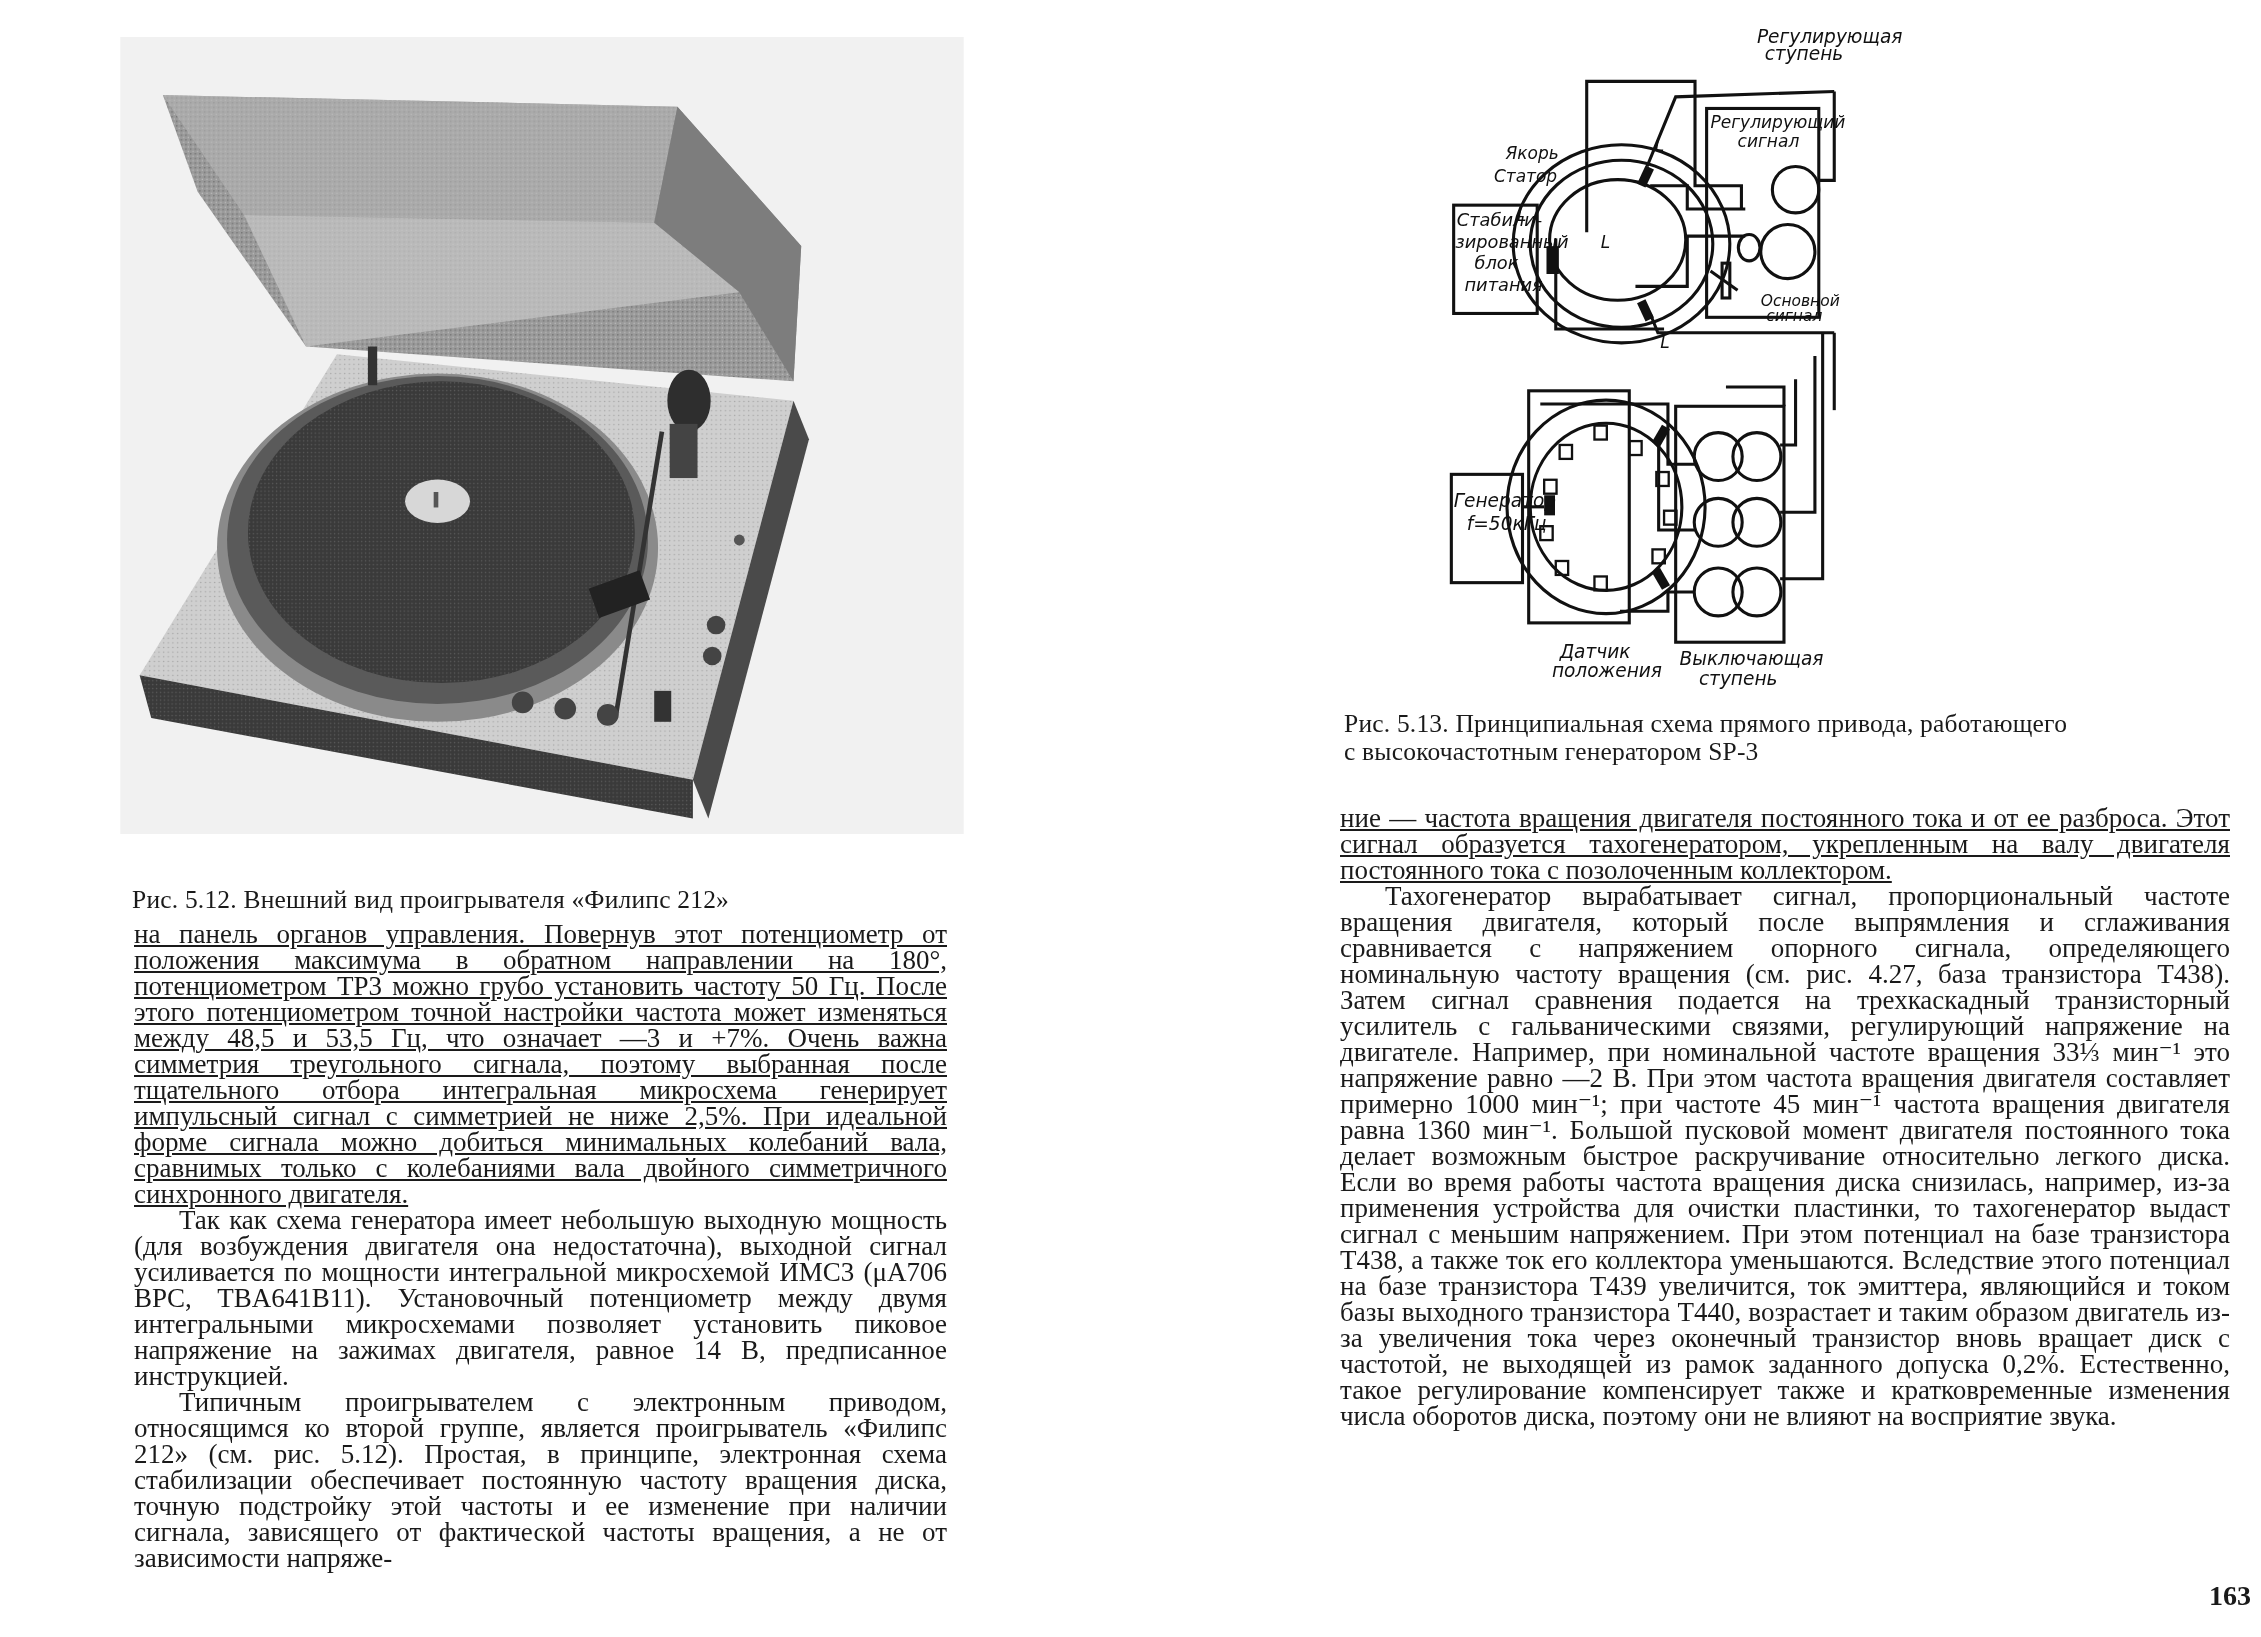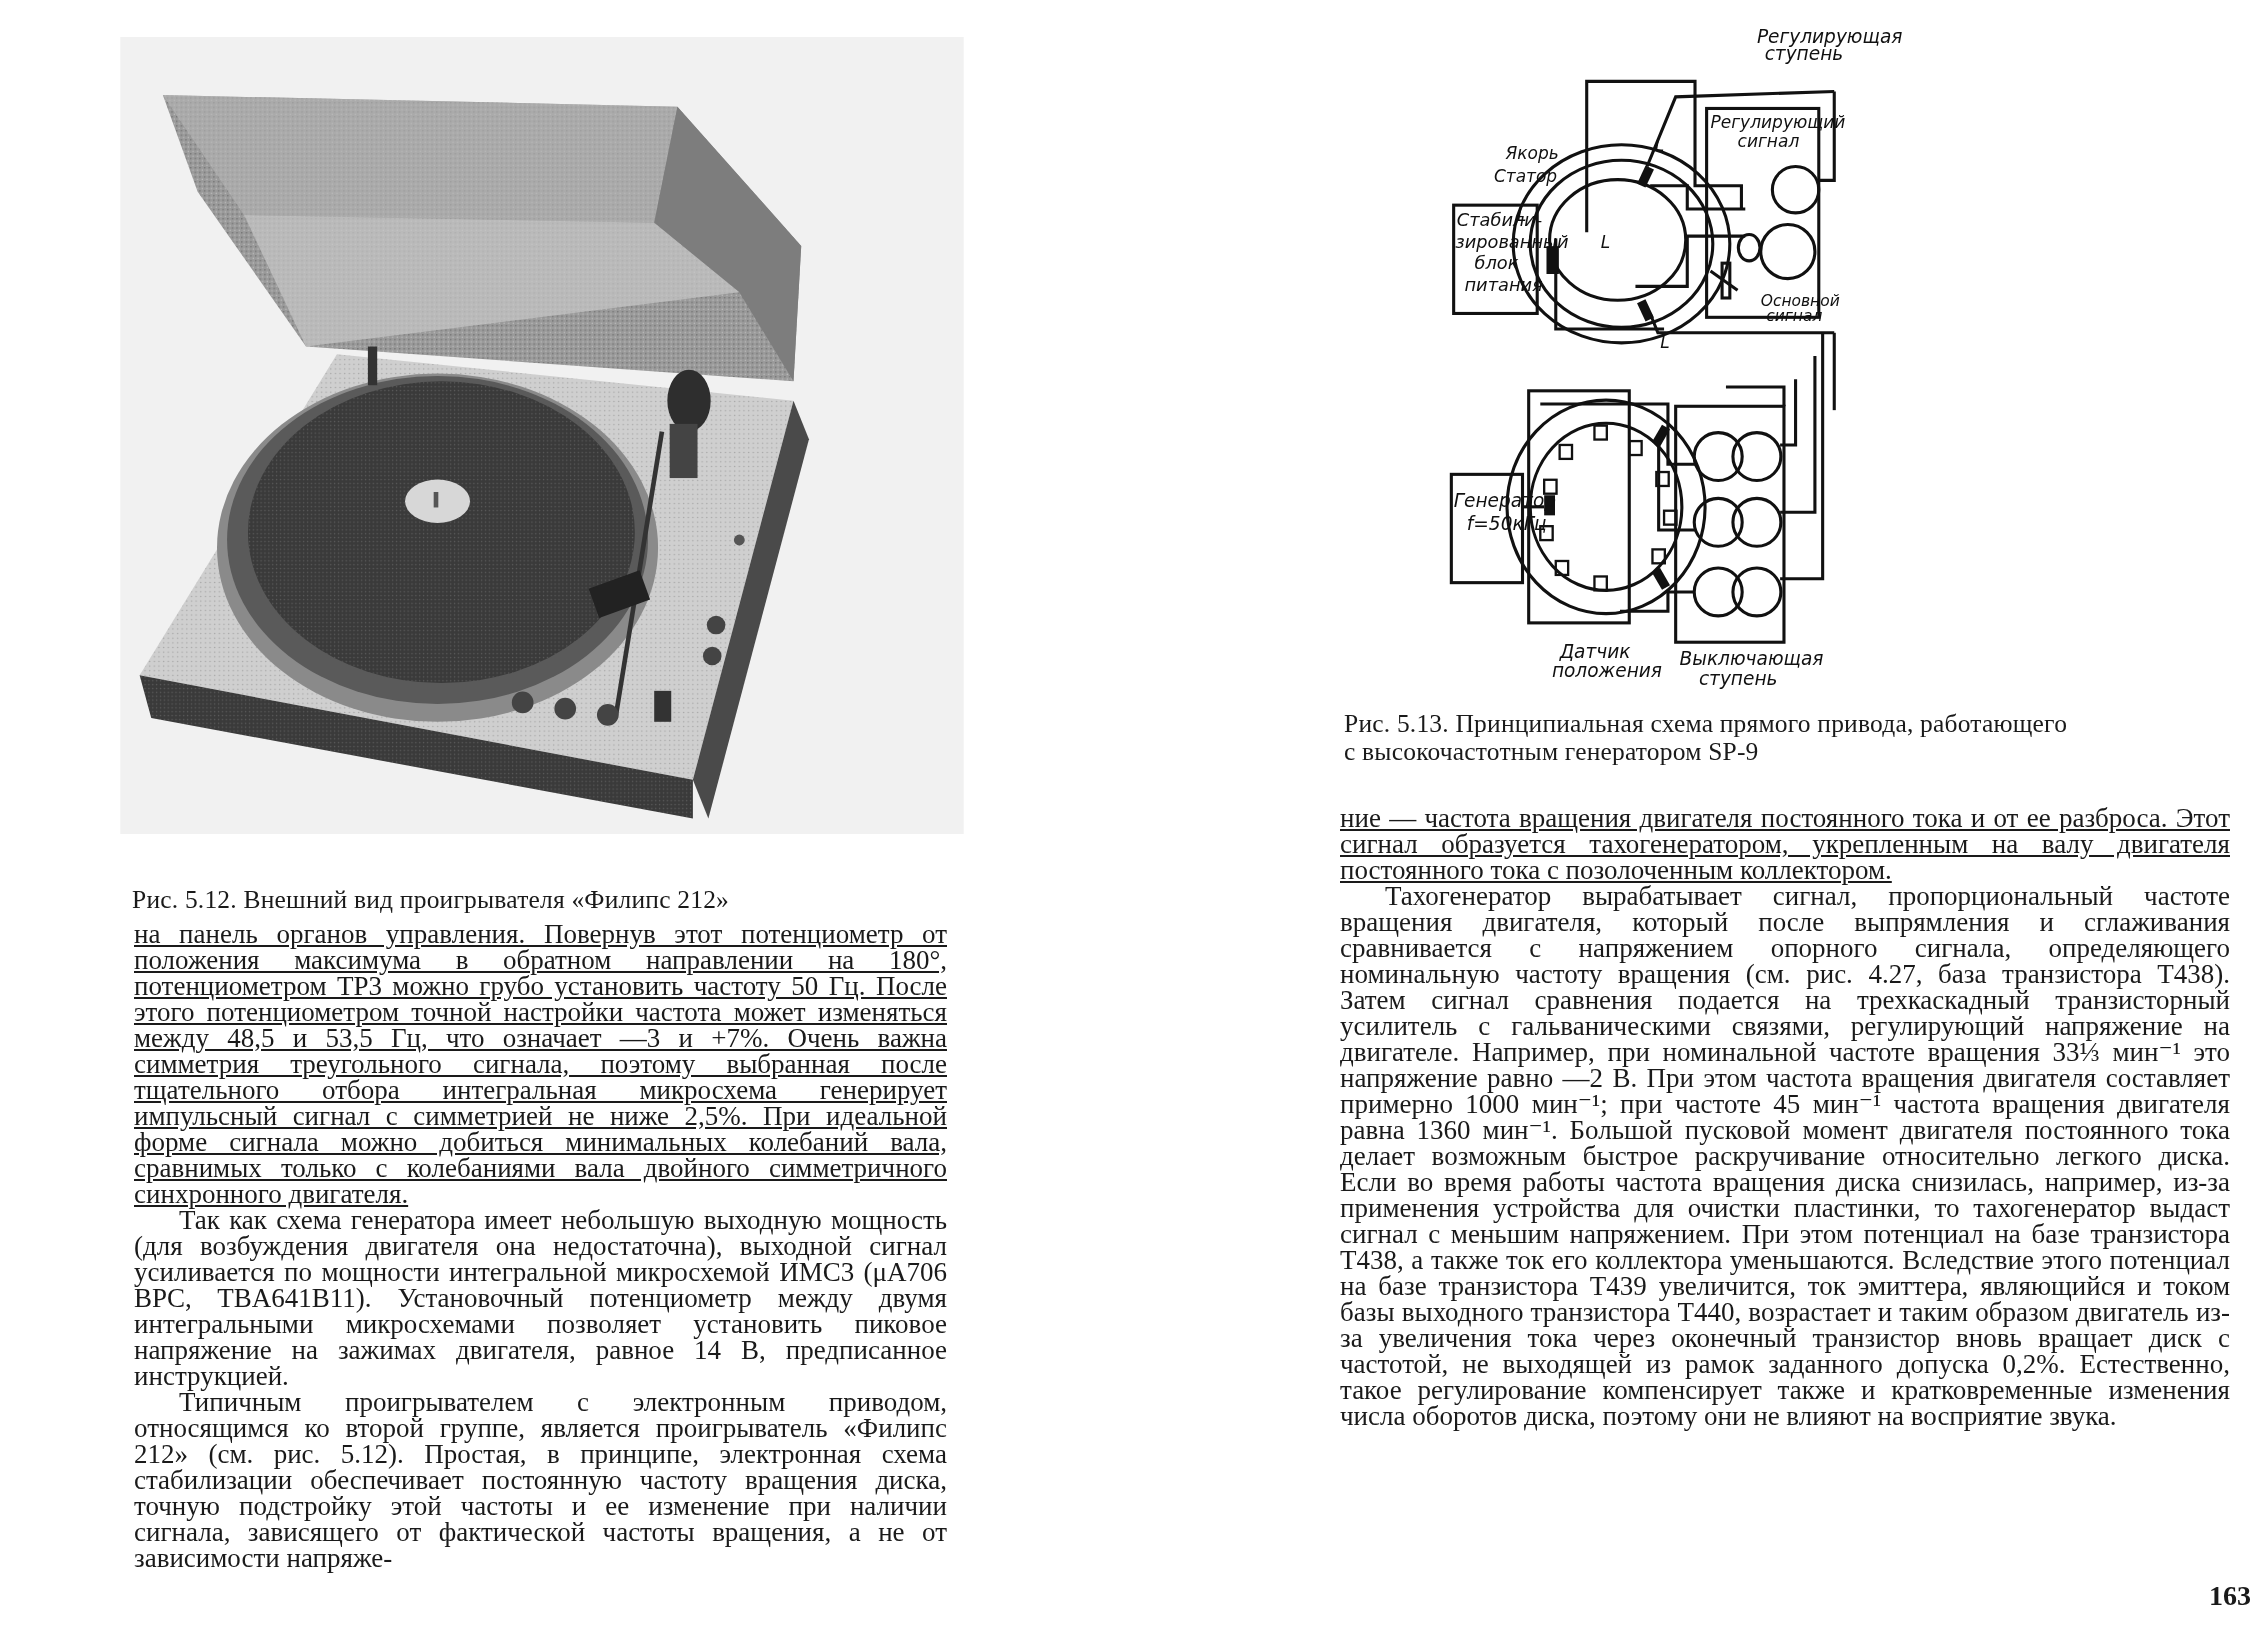--- a/index.html
+++ b/index.html
@@ -189,21 +189,21 @@
   <text font-size="24" x="320" y="830">Выключающая</text>
   <text font-size="24" x="345" y="855">ступень</text>
   <text font-size="22" x="288" y="165">L</text>
   <text font-size="22" x="110" y="255">L</text>
   <text font-size="22" x="218" y="290">L</text>
   <text font-size="22" x="295" y="420">L</text>
 </svg>
 
 <div class="caption" id="cap-513">
   <div>Рис. 5.13. Принципиальная схема прямого привода, работающего</div>
-  <div>с высокочастотным генератором SP-9</div>
+  <div>с высокочастотным генератором SP-3</div>
 </div>
 
 <div class="body-text" id="right-text">
   <p class="noindent">ние — частота вращения двигателя постоянного тока и от ее разброса. Этот сигнал образуется тахогенератором, укрепленным на валу двигателя постоянного тока с позолоченным коллектором.</p>
   <p class="indent">Тахогенератор вырабатывает сигнал, пропорциональный частоте вращения двигателя, который после выпрямления и сглаживания сравнивается с напряжением опорного сигнала, определяющего номинальную частоту вращения (см. рис. 4.27, база транзистора Т438). Затем сигнал сравнения подается на трехкаскадный транзисторный усилитель с гальваническими связями, регулирующий напряжение на двигателе. Например, при номинальной частоте вращения 33⅓ мин⁻¹ это напряжение равно —2 В. При этом частота вращения двигателя составляет примерно 1000 мин⁻¹; при частоте 45 мин⁻¹ частота вращения двигателя равна 1360 мин⁻¹. Большой пусковой момент двигателя постоянного тока делает возможным быстрое раскручивание относительно легкого диска. Если во время работы частота вращения диска снизилась, например, из-за применения устройства для очистки пластинки, то тахогенератор выдаст сигнал с меньшим напряжением. При этом потенциал на базе транзистора Т438, а также ток его коллектора уменьшаются. Вследствие этого потенциал на базе транзистора Т439 увеличится, ток эмиттера, являющийся и током базы выходного транзистора Т440, возрастает и таким образом двигатель из-за увеличения тока через оконечный транзистор вновь вращает диск с частотой, не выходящей из рамок заданного допуска 0,2%. Естественно, такое регулирование компенсирует также и кратковременные изменения числа оборотов диска, поэтому они не влияют на восприятие звука.</p>
 </div>
 
 <div class="pagenum" id="pn-right">163</div>
 
 

